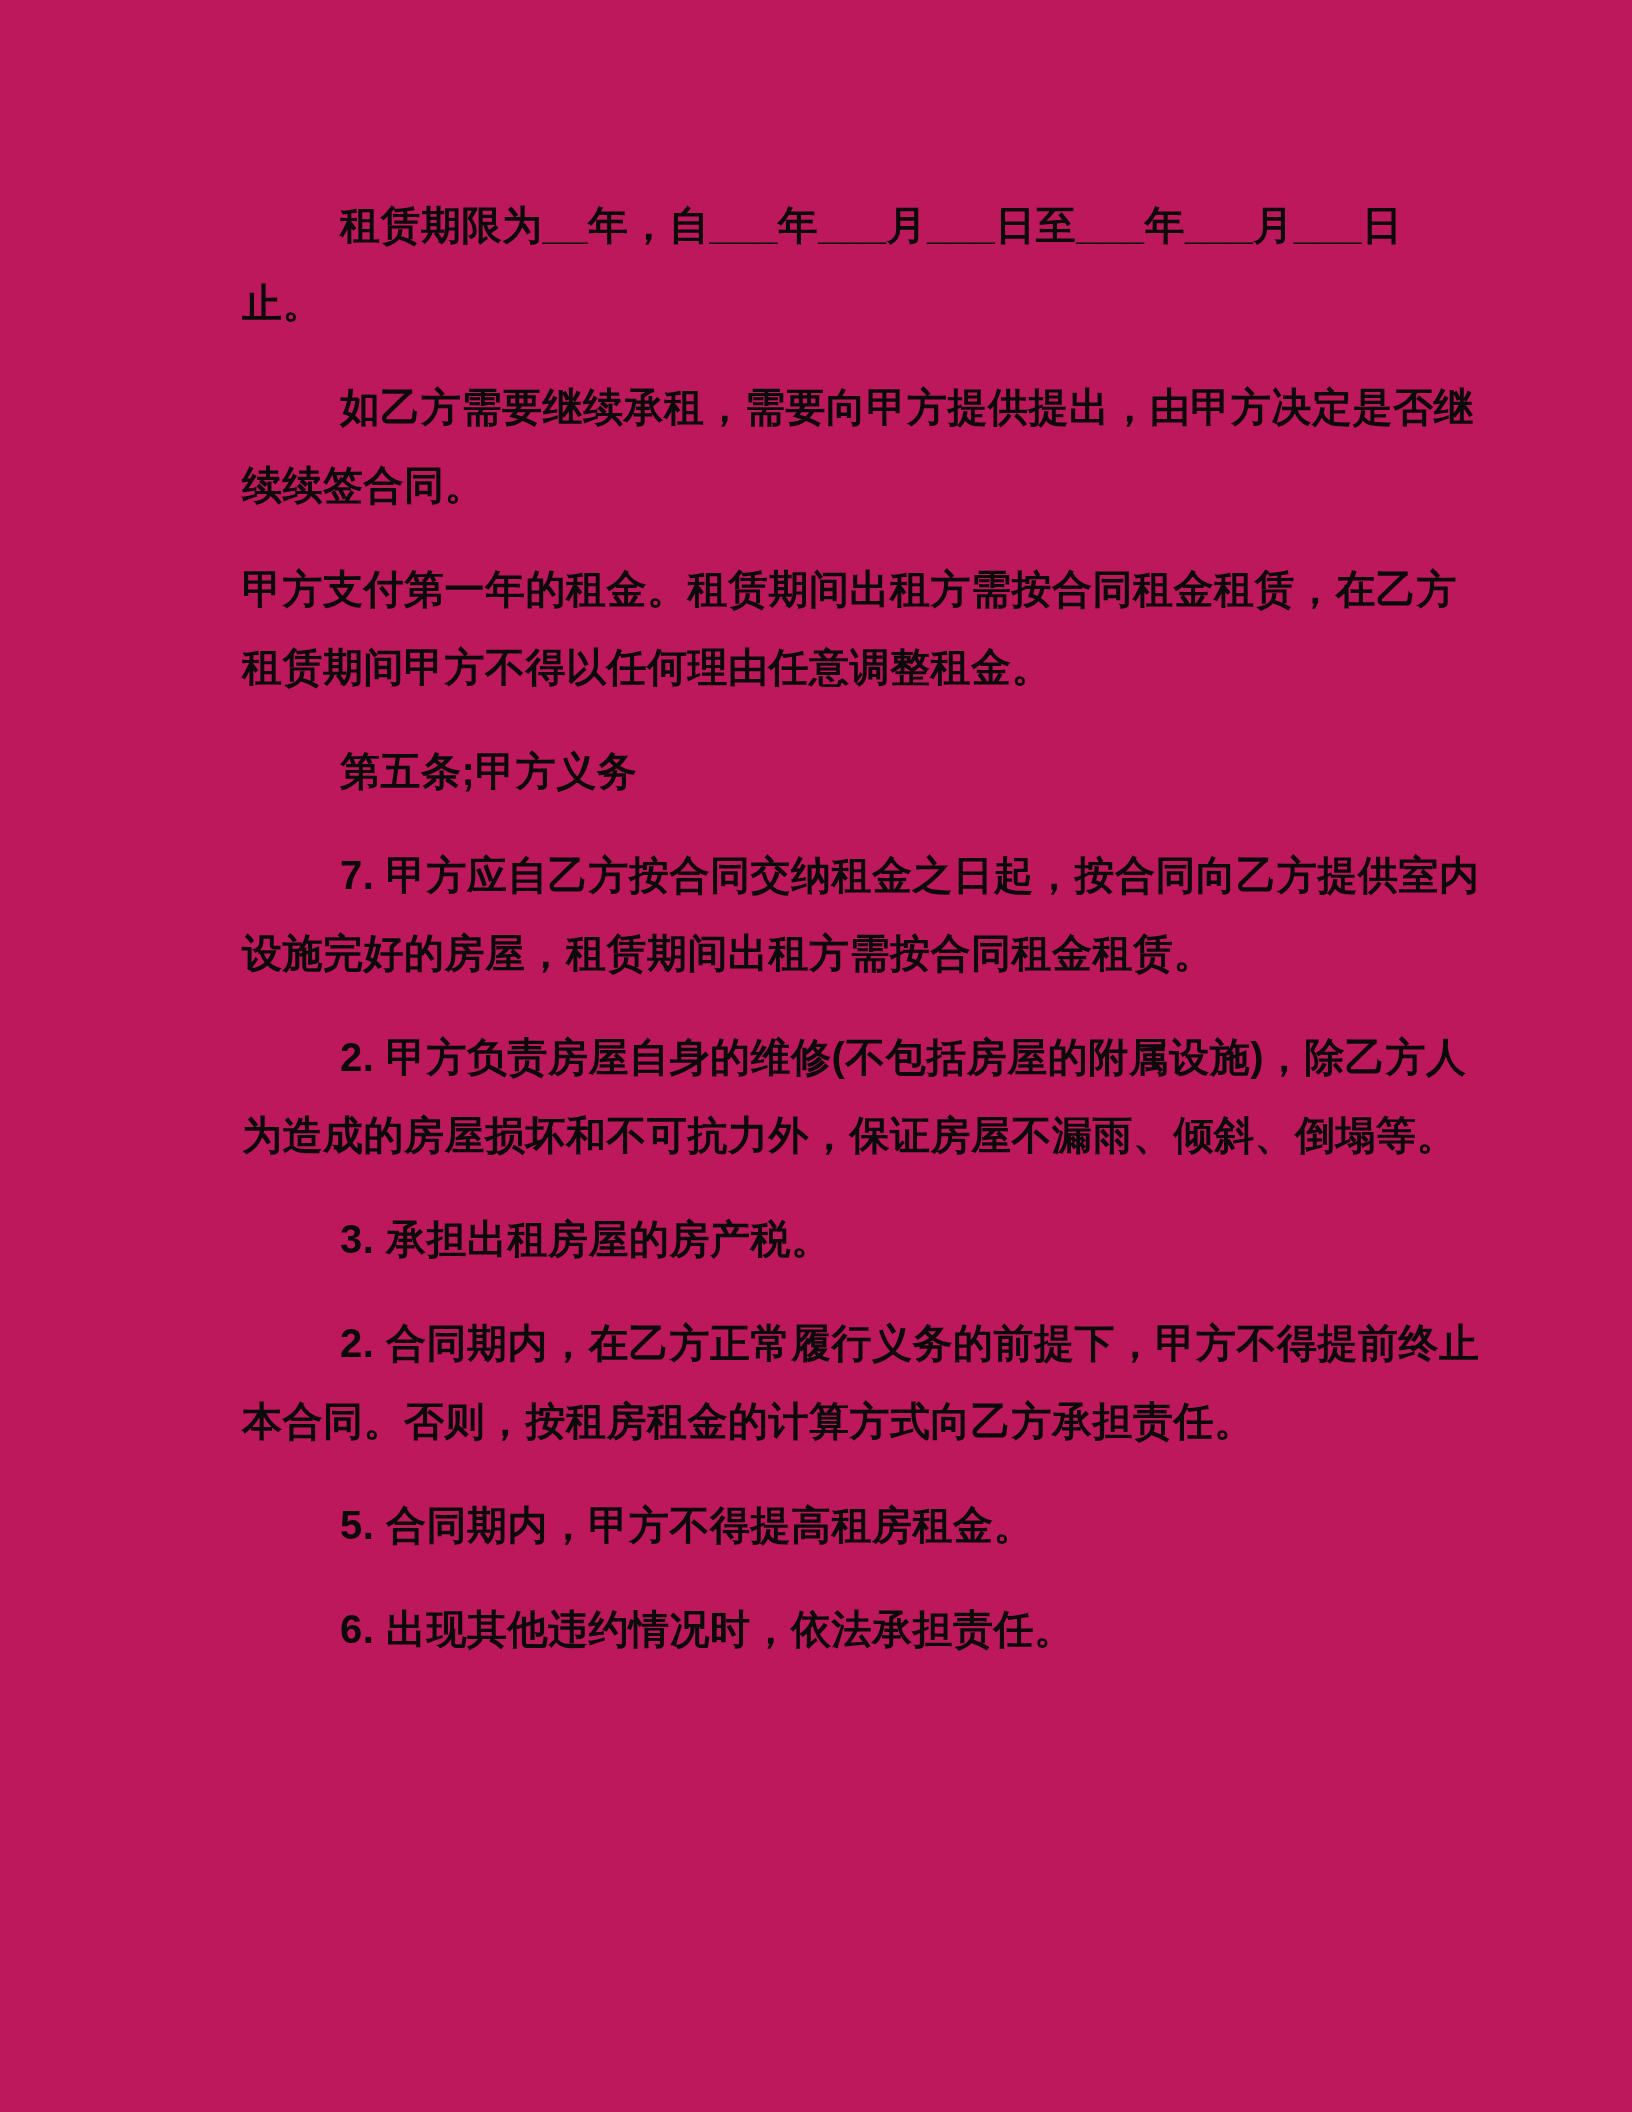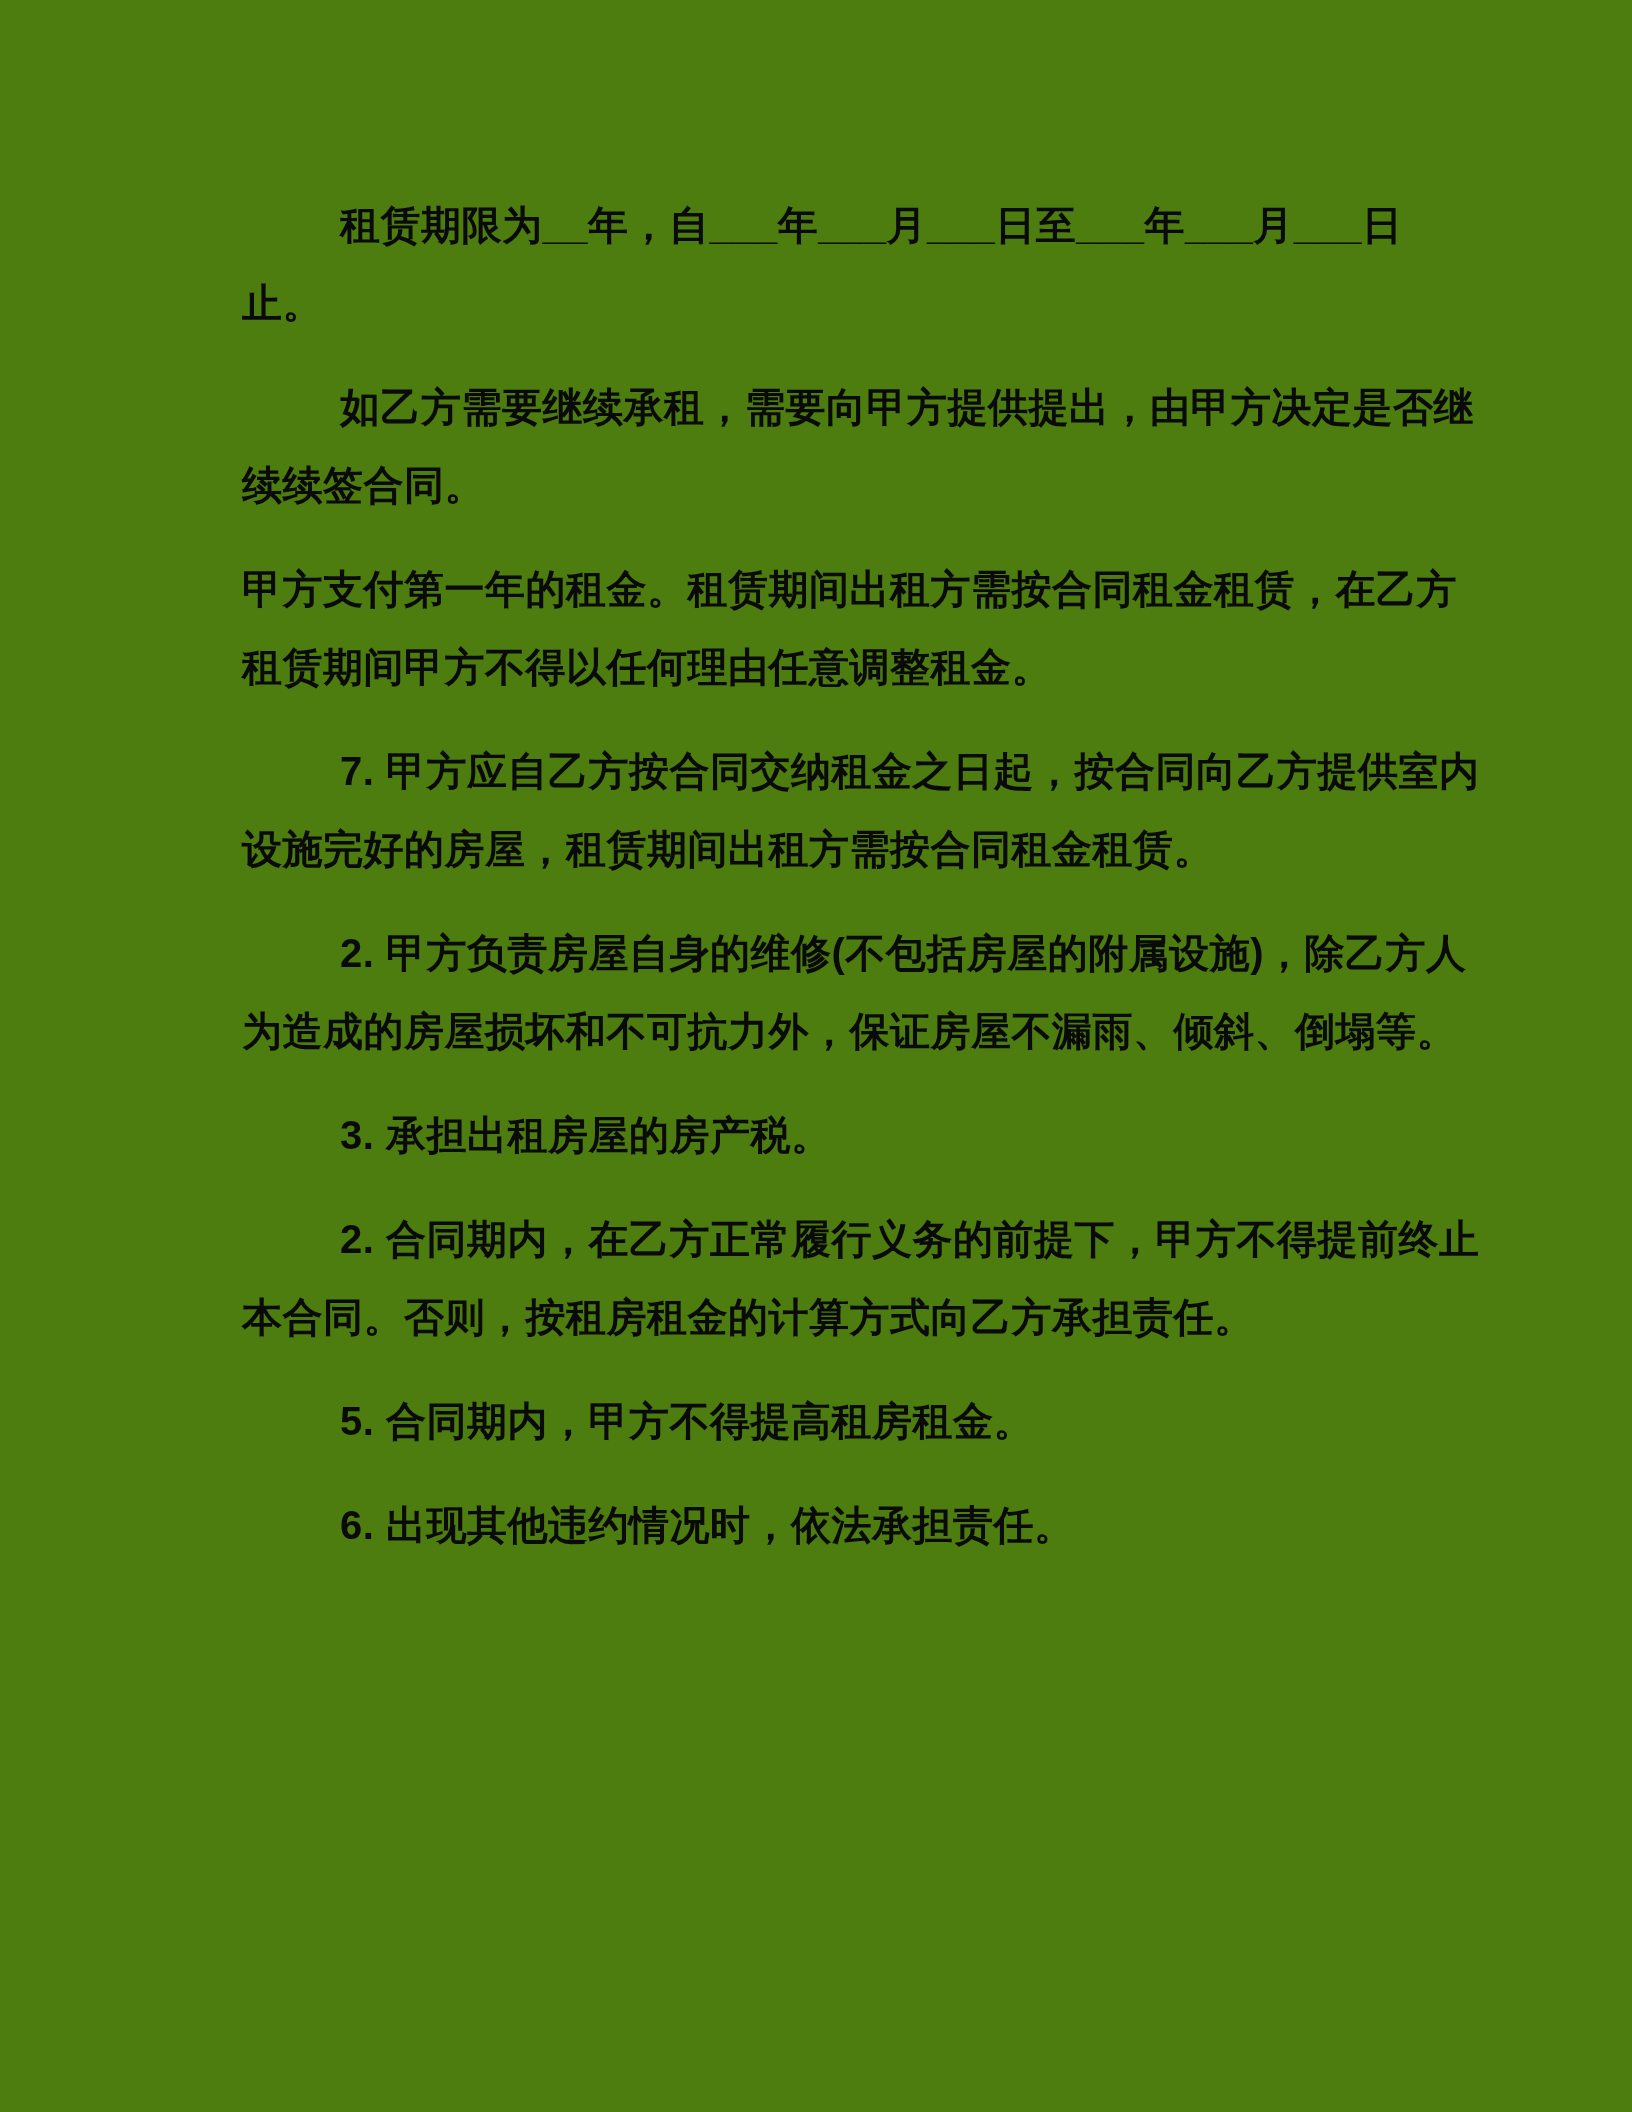--- a/index.html
+++ b/index.html
@@ -11,21 +11,21 @@
     height: 2112px;
     background: #ffffff;
     overflow: hidden;
   }
   .page {
     position: absolute;
     left: 0;
     top: 0;
     width: 1632px;
     height: 2112px;
-    background: #4d7c0f;
+    background: #be185d;
   }
   .content {
     position: absolute;
     left: 242px;
     top: 186px;
     width: 1150px;
     font-family: "Liberation Sans", sans-serif;
     font-weight: 700;
     font-size: 40px;
     color: #0a0a0a;
@@ -58,20 +58,23 @@
       <div class="line first">如乙方需要继续承租，需要向甲方提供提出，由甲方决定是否继</div>
       <div class="line">续续签合同。</div>
     </div>
 
 
     <div class="para">
       <div class="line">甲方支付第一年的租金。租赁期间出租方需按合同租金租赁，在乙方</div>
       <div class="line">租赁期间甲方不得以任何理由任意调整租金。</div>
     </div>
 
+    <div class="para">
+      <div class="line first">第五条;甲方义务</div>
+    </div>
 
     <div class="para">
       <div class="line first">7. 甲方应自乙方按合同交纳租金之日起，按合同向乙方提供室内</div>
       <div class="line">设施完好的房屋，租赁期间出租方需按合同租金租赁。</div>
     </div>
 
     <div class="para">
       <div class="line first">2. 甲方负责房屋自身的维修(不包括房屋的附属设施)，除乙方人</div>
       <div class="line">为造成的房屋损坏和不可抗力外，保证房屋不漏雨、倾斜、倒塌等。</div>
     </div>

